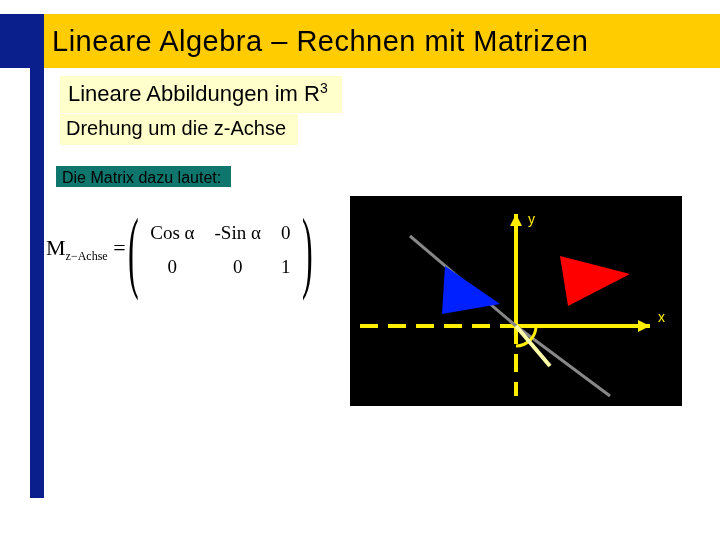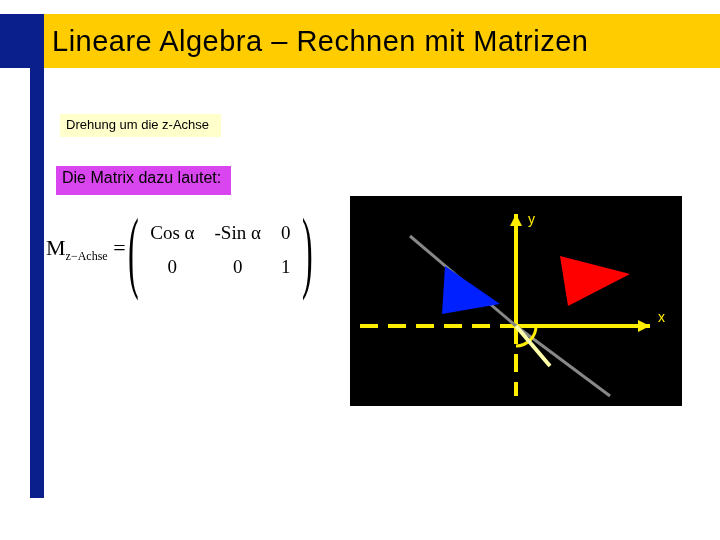--- a/index.html
+++ b/index.html
@@ -58,29 +58,29 @@
   .sub1 sup {
     font-size: 14px;
     vertical-align: super;
   }
   .sub2 {
     position: absolute;
     left: 60px;
     top: 114px;
     background: #ffffcc;
     padding: 3px 12px 5px 6px;
-    font-size: 13px;
+    font-size: 20px;
     color: #000;
   }
   .sub3 {
     position: absolute;
     left: 56px;
     top: 166px;
-    background: #d946ef;
-    padding: 3px 10px 8px 6px;
+    background: #0f766e;
+    padding: 3px 10px 0 6px;
     font-size: 16px;
     color: #000;
   }
   
   .matrix-block {
     position: absolute;
     left: 46px;
     top: 210px;
     display: flex;
     align-items: center;
@@ -132,20 +132,23 @@
 
 <div class="slide">
 
   <div class="title-bar">
     <div class="blue-tab"></div>
     <div class="title-text">Lineare Algebra – Rechnen mit Matrizen</div>
   </div>
 
   <div class="side-strip"></div>
 
+  <div class="sub1">
+    <span>Lineare Abbildungen im R</span><sup>3</sup>
+  </div>
 
   <div class="sub2">Drehung um die z-Achse</div>
 
   <div class="sub3">Die Matrix dazu lautet:</div>
 
   <div class="matrix-block">
     <span class="mlabel">
       <span>M</span><sub>z−Achse</sub>
       <span>=</span>
     </span>

